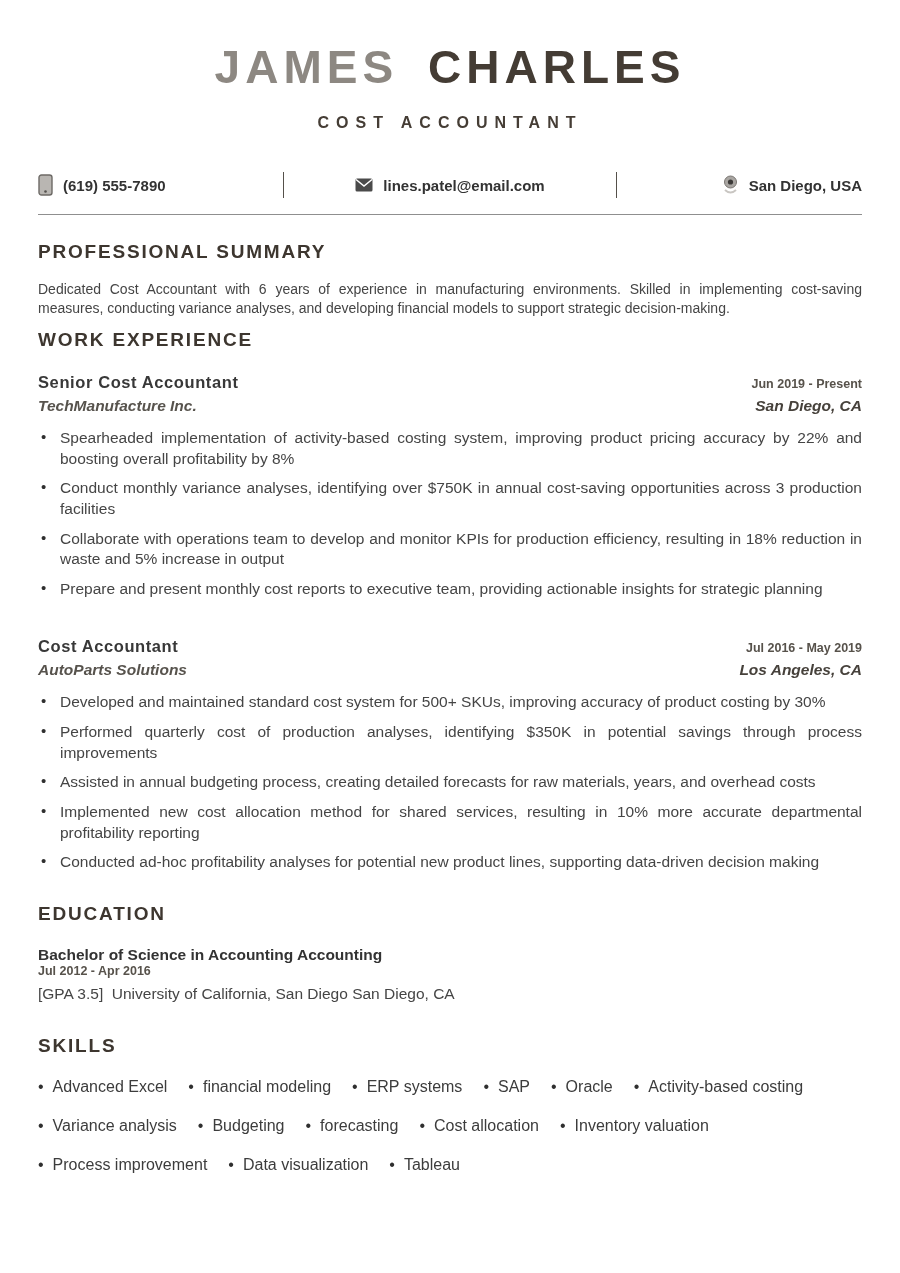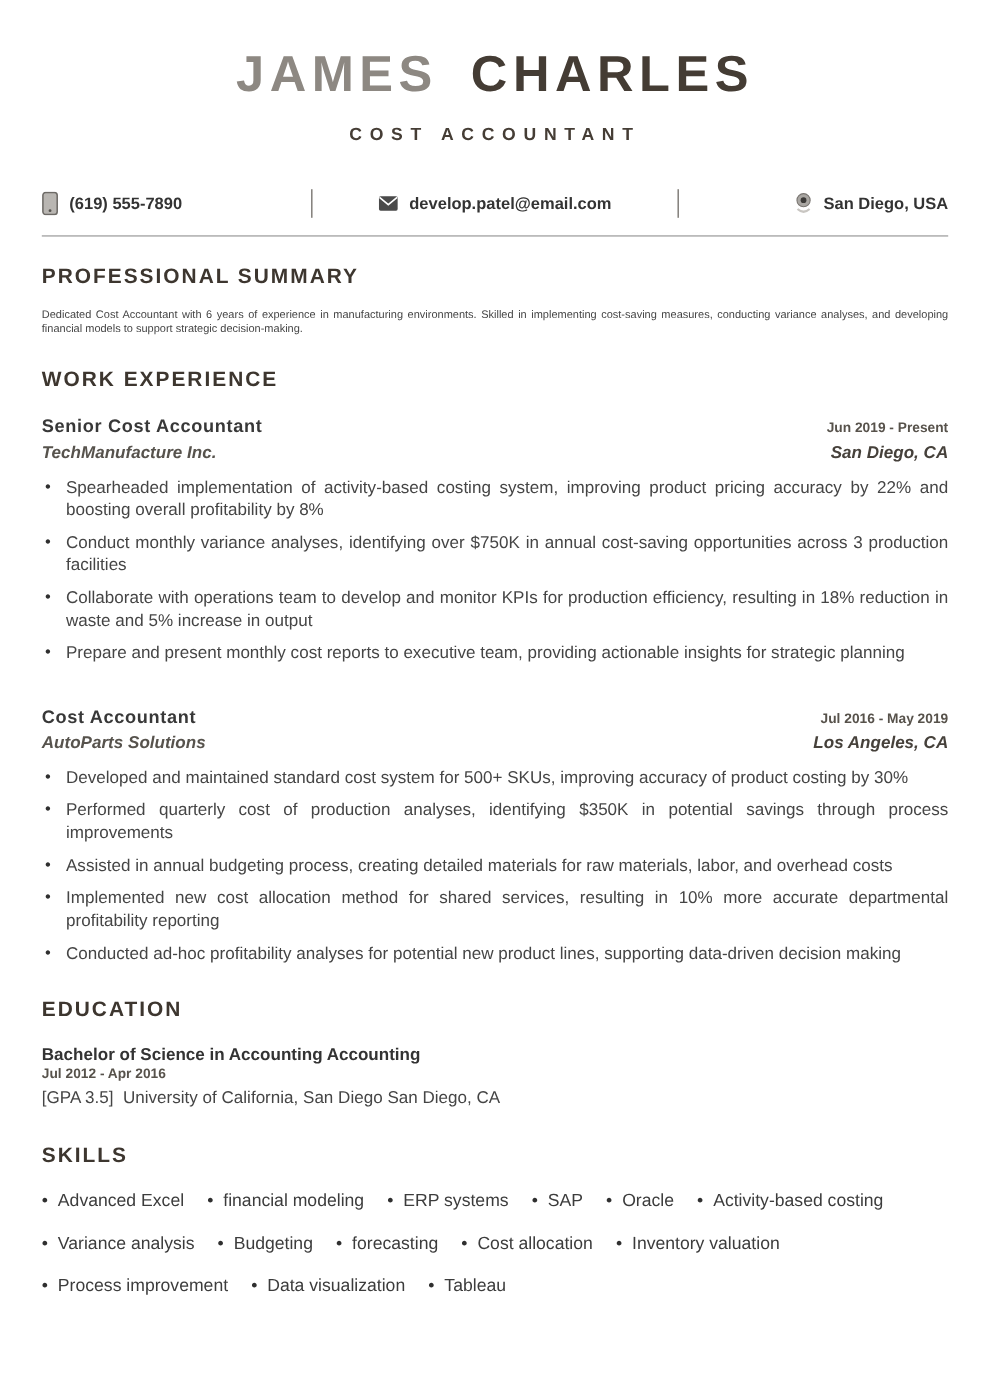--- a/index.html
+++ b/index.html
@@ -26,23 +26,23 @@
   .contact-cell.mid{flex:1.35;justify-content:center;}
   .contact-cell.right{justify-content:flex-end;}
   .contact-divider{width:1px;height:26px;background:#55504a;}
   .icon{display:inline-flex;align-items:center;justify-content:center;}
 
   .header-rule{margin-top:16px;border:none;border-top:1px solid #8f8f8f;height:0;}
 
   
   .section-heading{font-size:19px;font-weight:bold;letter-spacing:1.8px;color:#3d362f;}
   .summary-heading{margin-top:26px;}
-  .summary-text{margin-top:17px;font-size:10px;line-height:1.33;text-align:justify;color:#454545;}
+  .summary-text{margin-top:17px;font-size:14px;line-height:1.33;text-align:justify;color:#454545;}
 
-  .work-heading{margin-top:28px;}
+  .work-heading{margin-top:12px;}
 
   .job{margin-top:22px;}
   .job + .job{margin-top:38px;}
   .job-header{display:flex;justify-content:space-between;align-items:baseline;}
   .job-role{font-size:16.5px;font-weight:bold;letter-spacing:0.6px;color:#383838;}
   .job-dates{font-size:12.5px;font-weight:bold;color:#57524b;white-space:nowrap;}
   .job-subheader{display:flex;justify-content:space-between;align-items:baseline;margin-top:5px;}
   .job-company{font-size:15.5px;font-weight:bold;font-style:italic;color:#57534d;}
   .job-location{font-size:15.5px;font-weight:bold;font-style:italic;color:#46413b;}
 
@@ -87,21 +87,21 @@
     </div>
     <div class="contact-divider"></div>
     <div class="contact-cell mid">
       <span class="contact-item">
         <span class="icon">
           <svg width="18" height="14" viewBox="0 0 18 14">
             <rect x="0.5" y="0.5" width="17" height="13" rx="1.5" fill="#4a4a4a"></rect>
             <path d="M1 1.5 L9 8 L17 1.5" fill="none" stroke="#ffffff" stroke-width="1.5"></path>
           </svg>
         </span>
-        <span>develop.patel@email.com</span>
+        <span>lines.patel@email.com</span>
       </span>
     </div>
     <div class="contact-divider"></div>
     <div class="contact-cell right">
       <span class="contact-item">
         <span class="icon">
           <svg width="17" height="22" viewBox="0 0 17 22">
             <circle cx="8.5" cy="8" r="6" fill="#a9a6a2" stroke="#7a7672" stroke-width="1"></circle>
             <circle cx="8.5" cy="8" r="2.6" fill="#3c3a38"></circle>
             <path d="M3 16 Q8.5 21 14 16" fill="none" stroke="#c9c6c2" stroke-width="2"></path>
@@ -141,21 +141,21 @@
       <span class="job-role">Cost Accountant</span>
       <span class="job-dates">Jul 2016 - May 2019</span>
     </div>
     <div class="job-subheader">
       <span class="job-company">AutoParts Solutions</span>
       <span class="job-location">Los Angeles, CA</span>
     </div>
     <ul class="bullets">
       <li>Developed and maintained standard cost system for 500+ SKUs, improving accuracy of product costing by 30%</li>
       <li>Performed quarterly cost of production analyses, identifying $350K in potential savings through process improvements</li>
-      <li>Assisted in annual budgeting process, creating detailed materials for raw materials, labor, and overhead costs</li>
+      <li>Assisted in annual budgeting process, creating detailed forecasts for raw materials, years, and overhead costs</li>
       <li>Implemented new cost allocation method for shared services, resulting in 10% more accurate departmental profitability reporting</li>
       <li>Conducted ad-hoc profitability analyses for potential new product lines, supporting data-driven decision making</li>
     </ul>
   </div>
 
   <div class="section-heading education-heading">EDUCATION</div>
   <div class="edu-header">
     <span class="edu-degree">Bachelor of Science in Accounting Accounting</span>
     <span class="edu-dates">Jul 2012 - Apr 2016</span>
   </div>

